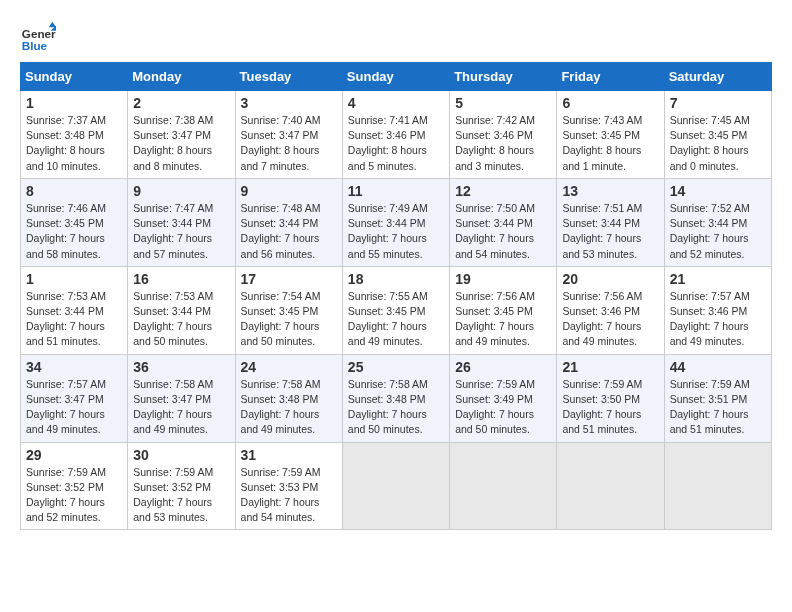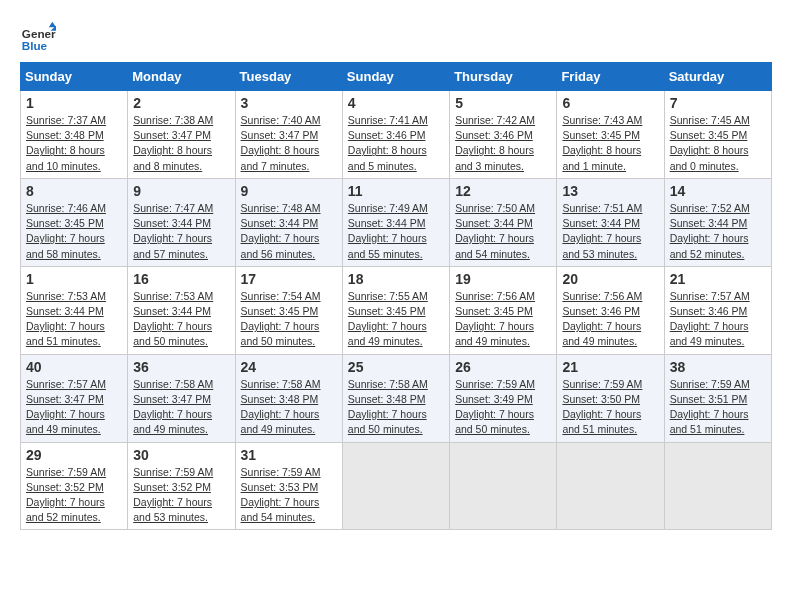--- a/index.html
+++ b/index.html
@@ -61,21 +61,21 @@
     }
     tbody tr:nth-child(even) td {
       background: #f0f4fa;
     }
     .day-num {
       font-size: 14px;
       font-weight: bold;
       display: block;
       margin-bottom: 2px;
     }
-    .day-info { line-height: 1.45; text-decoration: underline; }
+    .day-info { line-height: 1.45; }
     td.empty { background: #e8e8e8 !important; }
   </style>
 </head>
 <body>
 
 <div class="header">
   <div class="logo">
     <svg class="logo-icon" viewBox="0 0 40 40">
       <text x="2" y="20" font-size="13" font-weight="bold" fill="#333">General</text>
       <text x="2" y="33" font-size="13" font-weight="bold" fill="#1a6fc4">Blue</text>
@@ -187,21 +187,21 @@
           <span class="day-num">20</span>
           <div class="day-info">Sunrise: 7:56 AM<br>Sunset: 3:46 PM<br>Daylight: 7 hours and 49 minutes.</div>
         </td>
         <td>
           <span class="day-num">21</span>
           <div class="day-info">Sunrise: 7:57 AM<br>Sunset: 3:46 PM<br>Daylight: 7 hours and 49 minutes.</div>
         </td>
       </tr>
       <tr>
         <td>
-          <span class="day-num">40</span>
+          <span class="day-num">34</span>
           <div class="day-info">Sunrise: 7:57 AM<br>Sunset: 3:47 PM<br>Daylight: 7 hours and 49 minutes.</div>
         </td>
         <td>
           <span class="day-num">36</span>
           <div class="day-info">Sunrise: 7:58 AM<br>Sunset: 3:47 PM<br>Daylight: 7 hours and 49 minutes.</div>
         </td>
         <td>
           <span class="day-num">24</span>
           <div class="day-info">Sunrise: 7:58 AM<br>Sunset: 3:48 PM<br>Daylight: 7 hours and 49 minutes.</div>
         </td>
@@ -211,21 +211,21 @@
         </td>
         <td>
           <span class="day-num">26</span>
           <div class="day-info">Sunrise: 7:59 AM<br>Sunset: 3:49 PM<br>Daylight: 7 hours and 50 minutes.</div>
         </td>
         <td>
           <span class="day-num">21</span>
           <div class="day-info">Sunrise: 7:59 AM<br>Sunset: 3:50 PM<br>Daylight: 7 hours and 51 minutes.</div>
         </td>
         <td>
-          <span class="day-num">38</span>
+          <span class="day-num">44</span>
           <div class="day-info">Sunrise: 7:59 AM<br>Sunset: 3:51 PM<br>Daylight: 7 hours and 51 minutes.</div>
         </td>
       </tr>
       <tr>
         <td>
           <span class="day-num">29</span>
           <div class="day-info">Sunrise: 7:59 AM<br>Sunset: 3:52 PM<br>Daylight: 7 hours and 52 minutes.</div>
         </td>
         <td>
           <span class="day-num">30</span>

